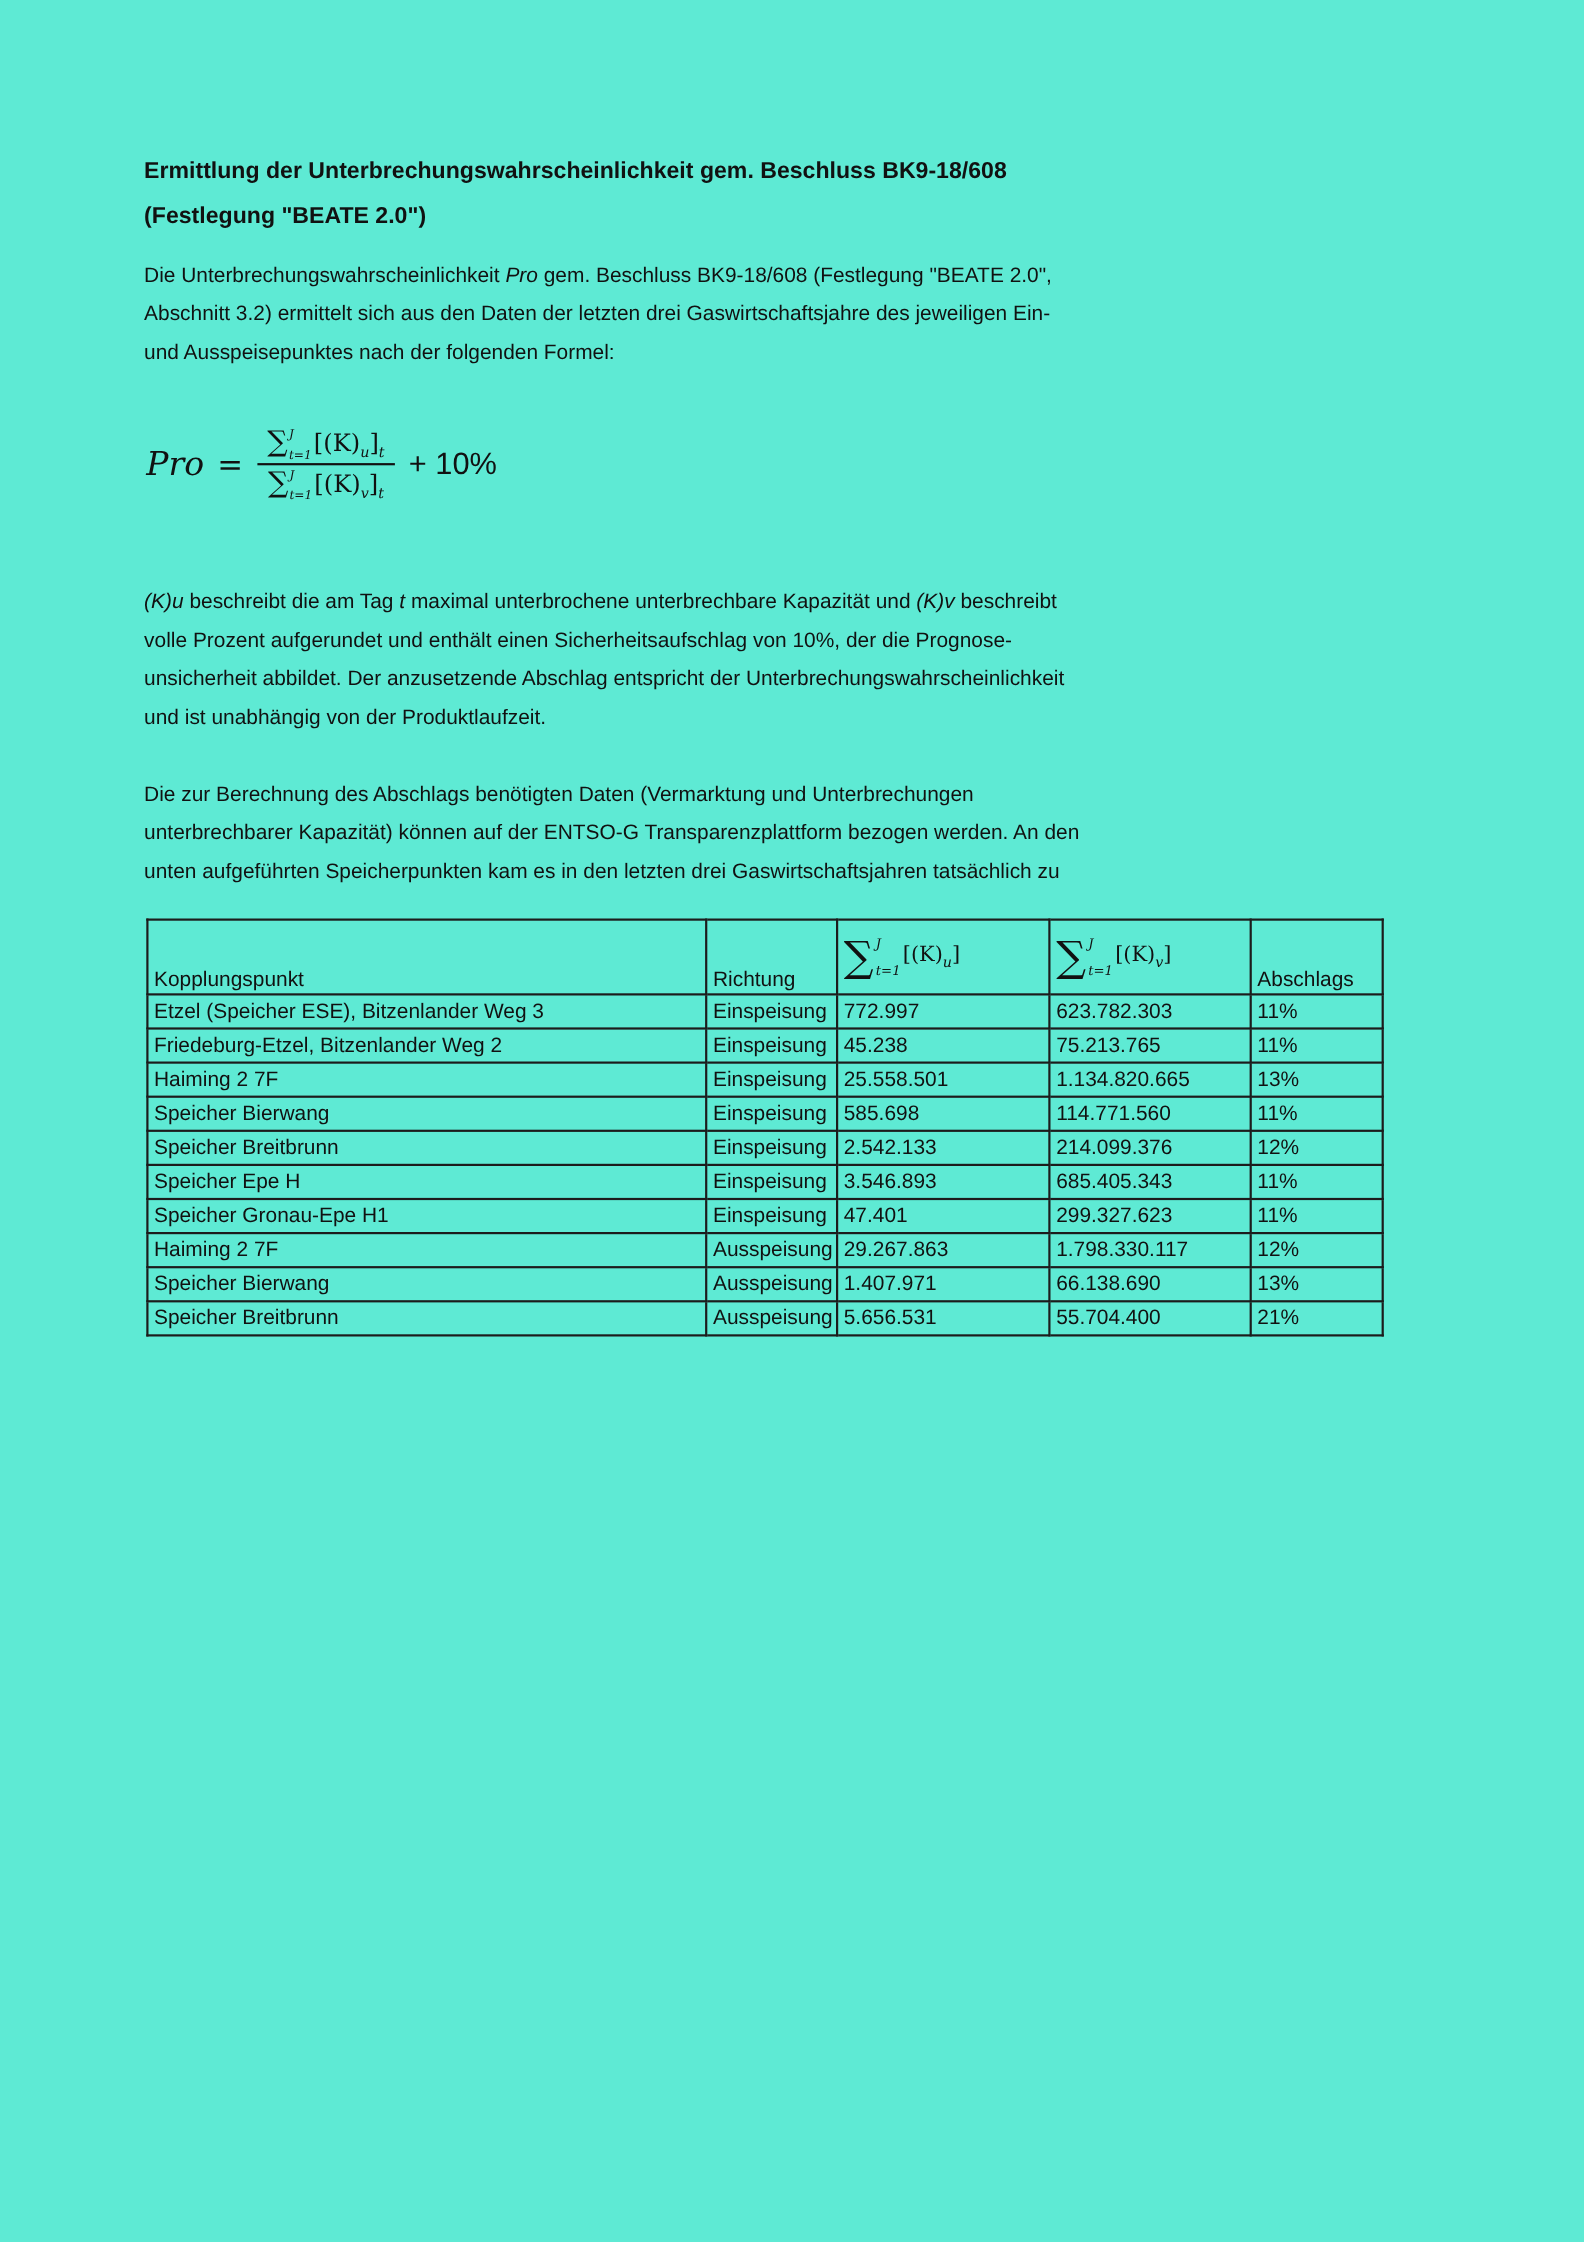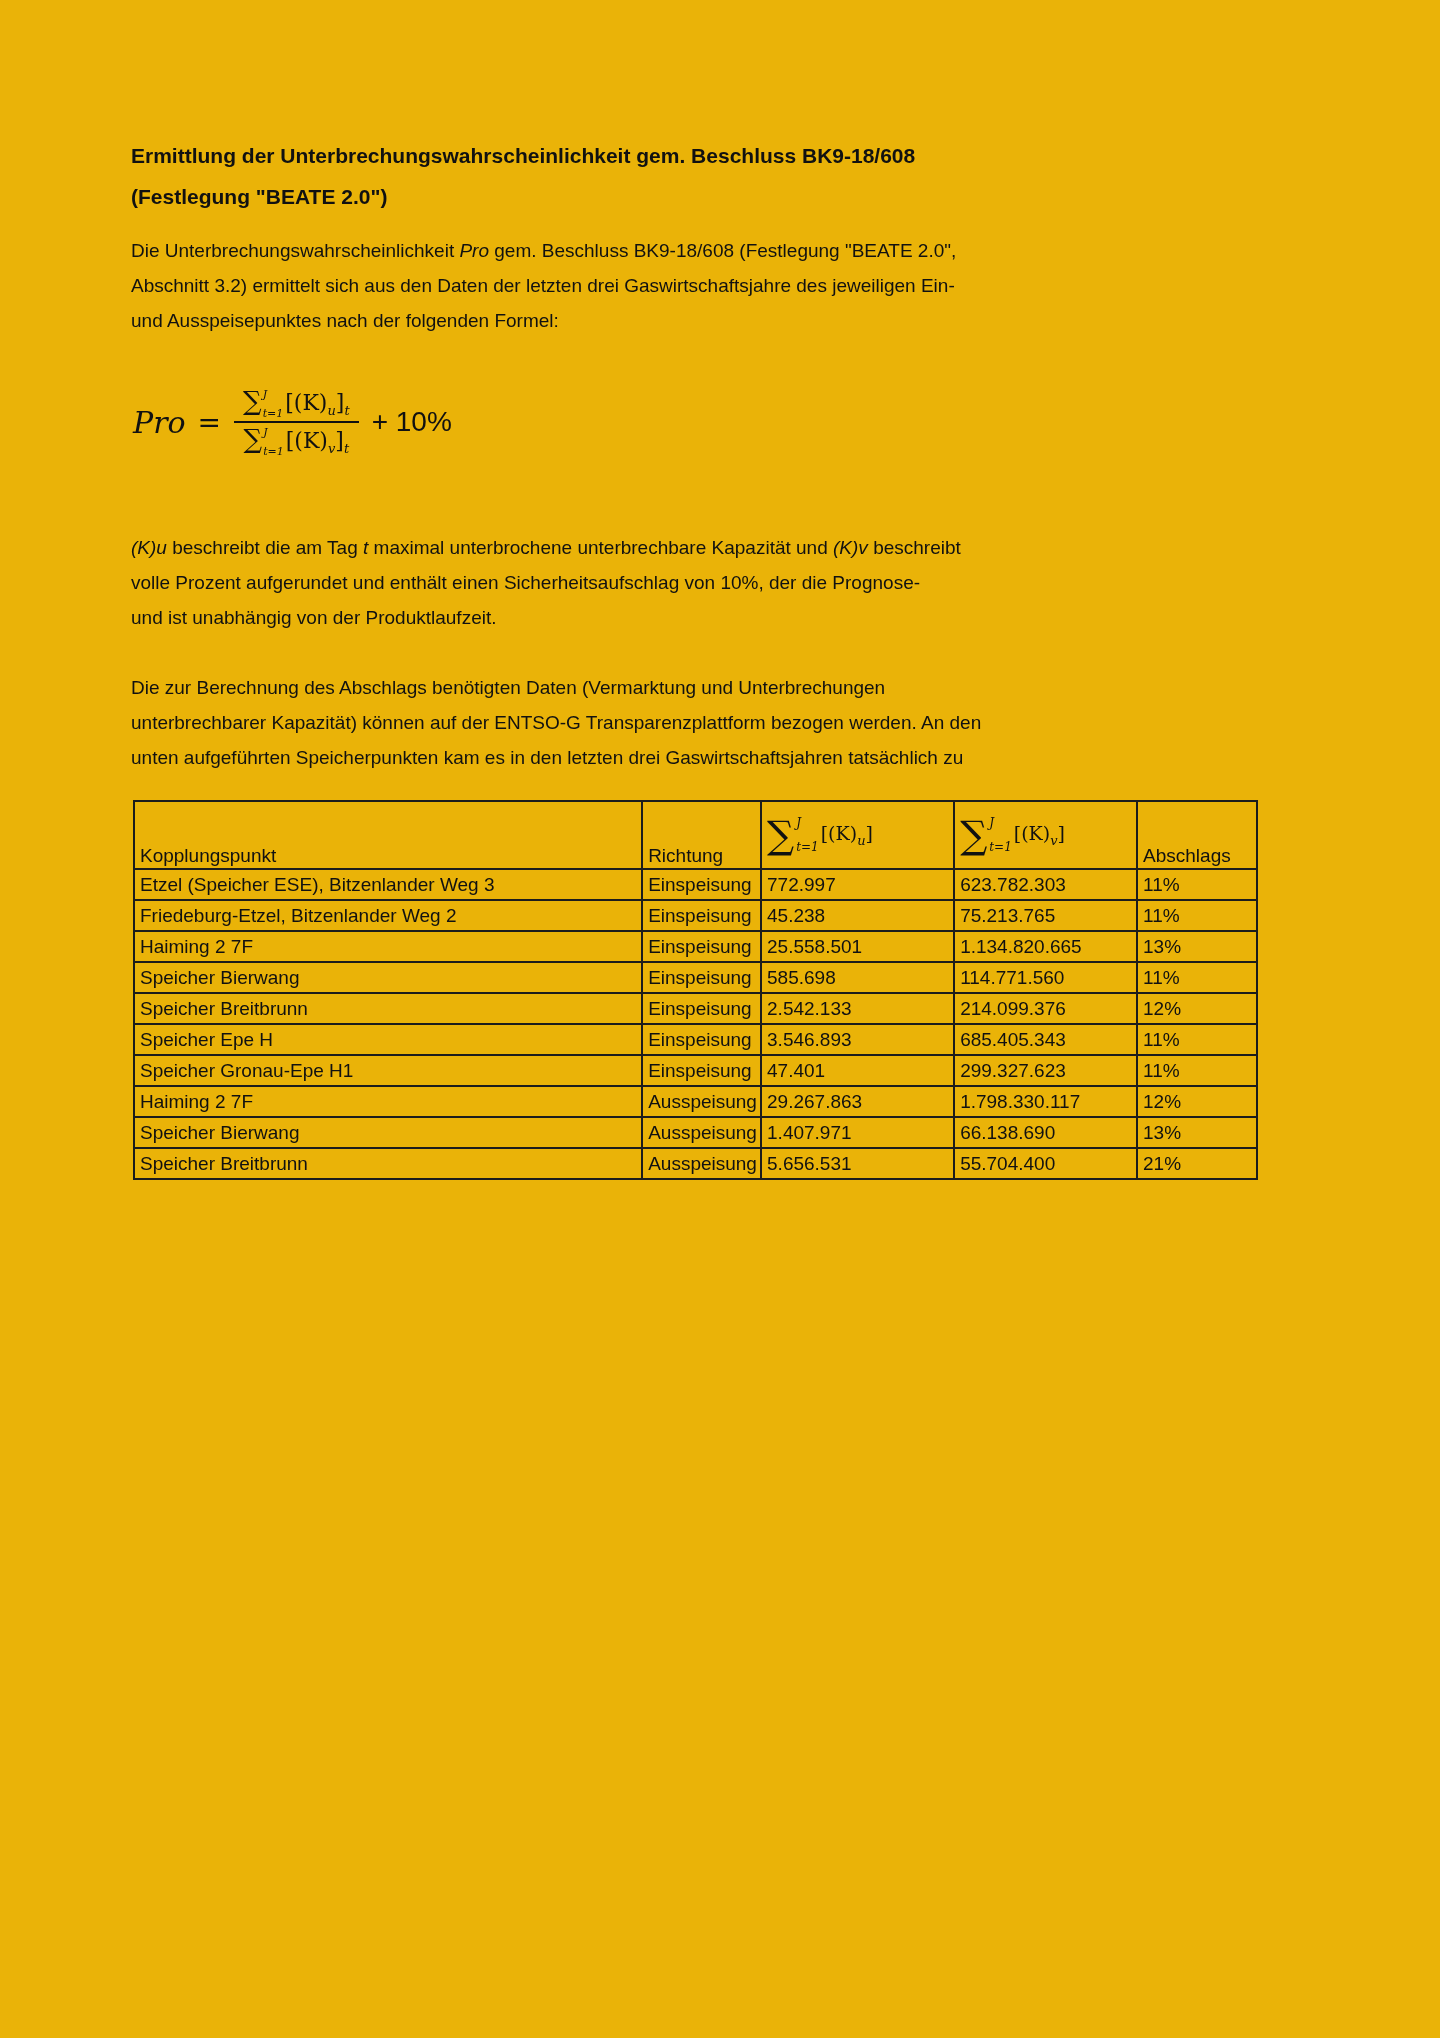--- a/index.html
+++ b/index.html
@@ -1,20 +1,20 @@
 <!DOCTYPE html>
 <html><head>
 <meta charset="utf-8">
 <style>
   html, body { margin: 0; padding: 0; background: #ffffff; }
   .page {
     position: relative;
     width: 1440px;
     height: 2038px;
-    background: #eab308;
+    background: #5eead4;
     overflow: hidden;
     font-family: "Liberation Sans", sans-serif;
     color: #111111;
   }
   .content {
     position: absolute;
     left: 131px;
     top: 135px;
     width: 1180px;
   }
@@ -137,20 +137,21 @@
               <span class="mi">J</span>
               <span class="mi">t=1</span>
             </span><span class="expr"><span>[(K)</span><sub class="mi">v</sub><span>]</span><sub class="mi">t</sub></span></span>
       </span>
       <span class="f-plus">+ 10%</span>
     </div>
 
     <div class="para p2">
       <div class="line"><span class="it">(K)u</span><span> beschreibt die am Tag </span><span class="it">t</span><span> maximal unterbrochene unterbrechbare Kapazität und </span><span class="it">(K)v</span><span> beschreibt</span></div>
       <div class="line">volle Prozent aufgerundet und enthält einen Sicherheitsaufschlag von 10%, der die Prognose-</div>
+      <div class="line">unsicherheit abbildet. Der anzusetzende Abschlag entspricht der Unterbrechungswahrscheinlichkeit</div>
       <div class="line">und ist unabhängig von der Produktlaufzeit.</div>
     </div>
 
     <div class="para p3">
       <div class="line">Die zur Berechnung des Abschlags benötigten Daten (Vermarktung und Unterbrechungen</div>
       <div class="line">unterbrechbarer Kapazität) können auf der ENTSO-G Transparenzplattform bezogen werden. An den</div>
       <div class="line">unten aufgeführten Speicherpunkten kam es in den letzten drei Gaswirtschaftsjahren tatsächlich zu</div>
     </div>
 
     <table class="data">

